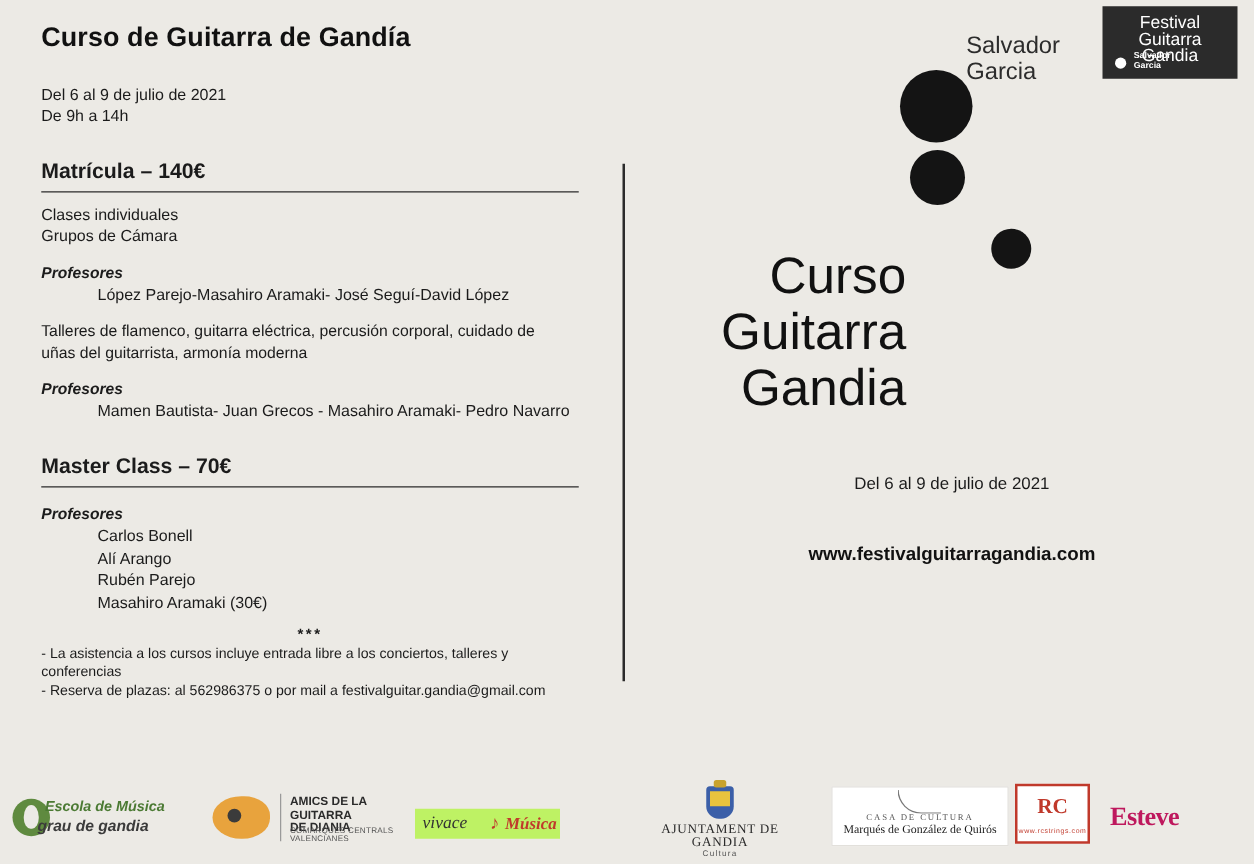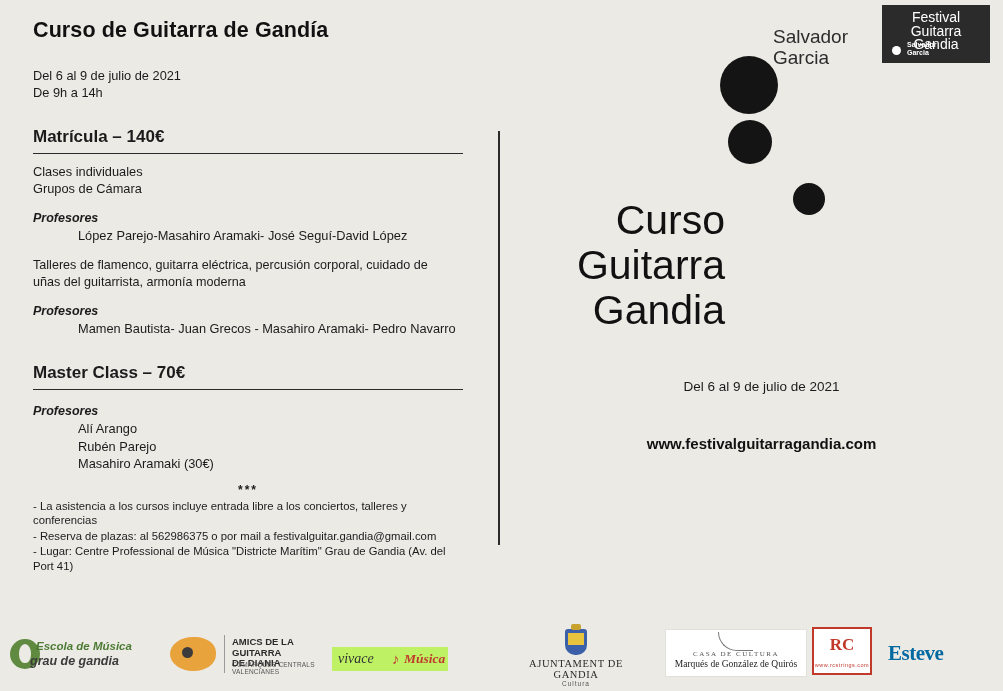--- a/index.html
+++ b/index.html
@@ -273,21 +273,21 @@
   }
 
   
   .logo-rc { left: 812px; bottom: 16px; width: 56px; height: 44px; background: #fff; border: 2px solid #c0392b; }
   .logo-rc .rc1 { position: absolute; left: 0; right: 0; top: 6px; text-align: center; font-size: 17px; font-weight: bold; color: #c0392b; font-family: "Liberation Serif", serif; }
   .logo-rc .rc2 { position: absolute; left: 0; right: 0; bottom: 5px; text-align: center; font-size: 5.5px; letter-spacing: 0.5px; color: #c0392b; }
 
   
   .logo-esteve { left: 888px; bottom: 20px; width: 96px; height: 30px; }
   .logo-esteve .e1 {
-    font-size: 21px; color: #0369a1; font-family: "Liberation Serif", serif;
+    font-size: 21px; color: #be185d; font-family: "Liberation Serif", serif;
     font-weight: bold; letter-spacing: -0.5px;
   }
 </style>
 </head>
 <body>
 
 <div class="left-col">
 
   <h1 class="course-title">Curso de Guitarra de Gandía</h1>
 
@@ -308,31 +308,31 @@
   <div class="para">Talleres de flamenco, guitarra eléctrica, percusión corporal, cuidado de uñas del guitarrista, armonía moderna</div>
 
   <div class="label-it">Profesores</div>
   <div class="names-block">Mamen Bautista- Juan Grecos - Masahiro Aramaki- Pedro Navarro</div>
 
   <div class="section-head">Master Class – 70€</div>
   <hr class="rule">
 
   <div class="label-it">Profesores</div>
   <div class="mc-names">
+    <div>Carlos Bonell</div>
     <div>Alí Arango</div>
     <div>Rubén Parejo</div>
     <div>Masahiro Aramaki (30€)</div>
   </div>
 
   <div class="stars">***</div>
 
   <div class="notes">
     <div>- La asistencia a los cursos incluye entrada libre a los conciertos, talleres y conferencias</div>
     <div>- Reserva de plazas:  al 562986375 o por mail a festivalguitar.gandia@gmail.com</div>
-    <div>- Lugar: Centre Professional de Música "Districte Marítim" Grau de Gandia (Av. del Port 41)</div>
   </div>
 </div>
 
 <div class="v-divider"></div>
 
 <div class="right-col">
 
   <div class="salvador-top">
     <div>Salvador</div>
     <div>Garcia</div>

